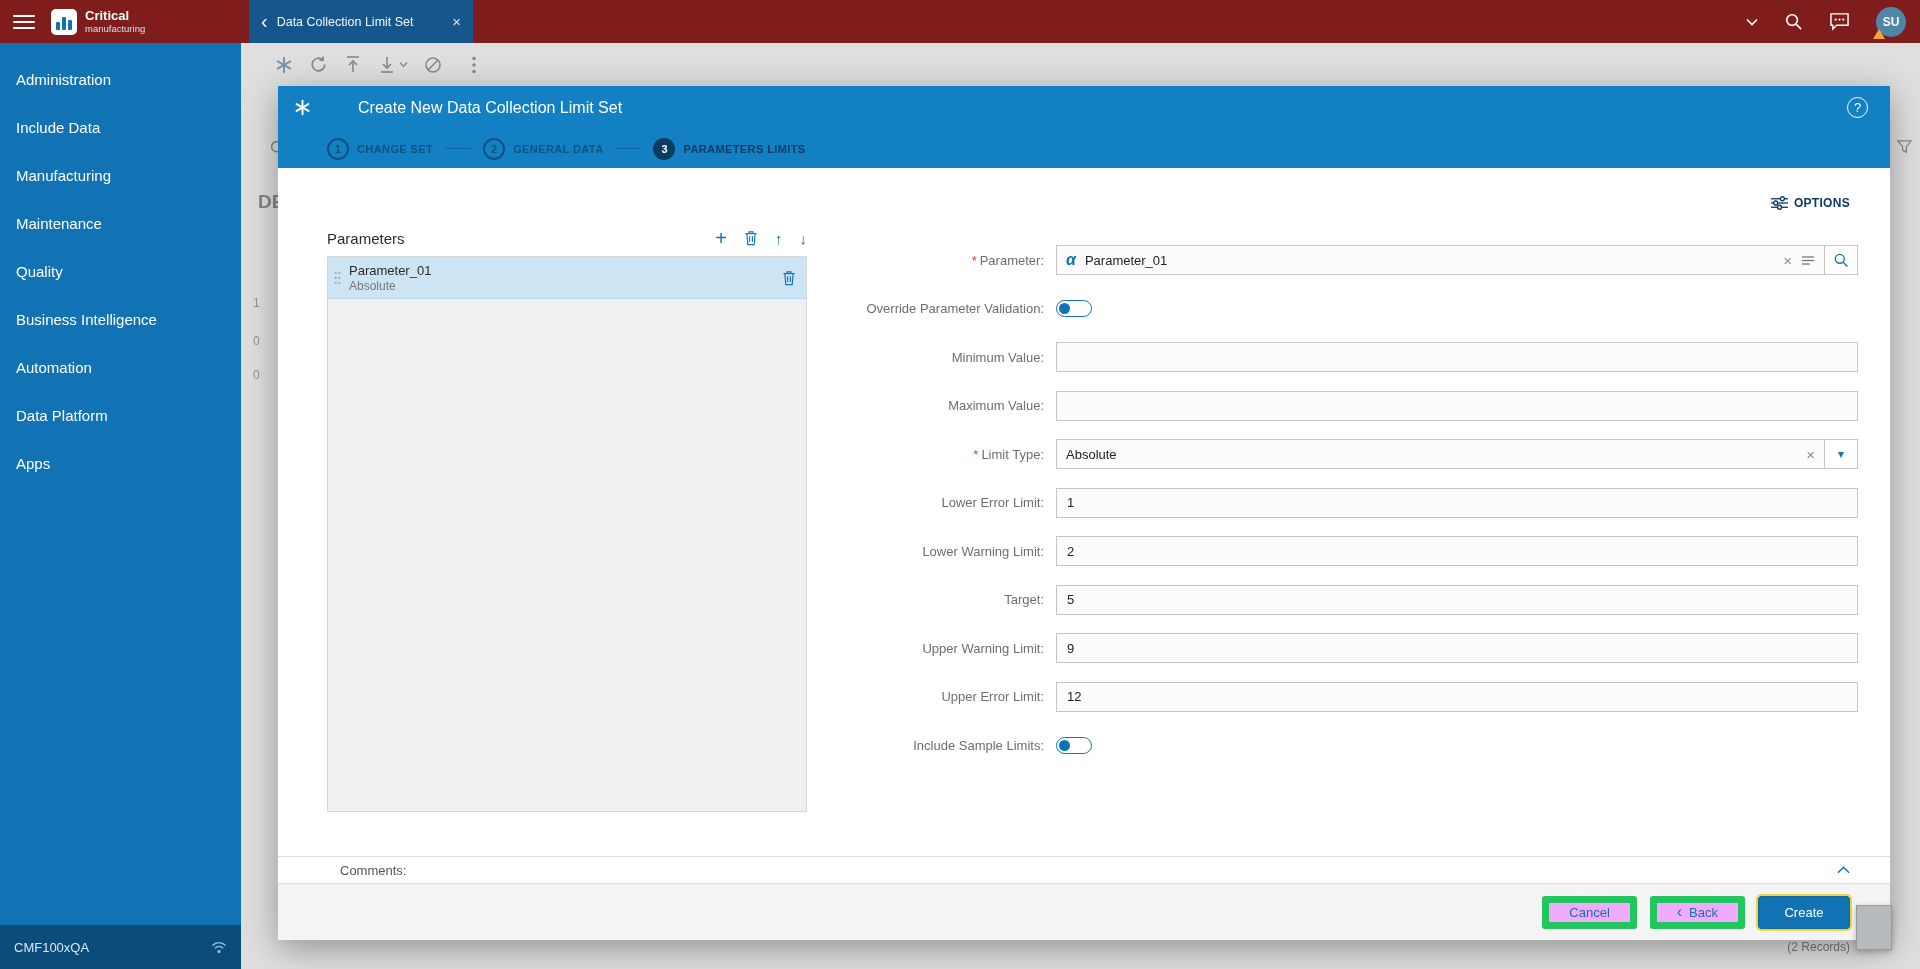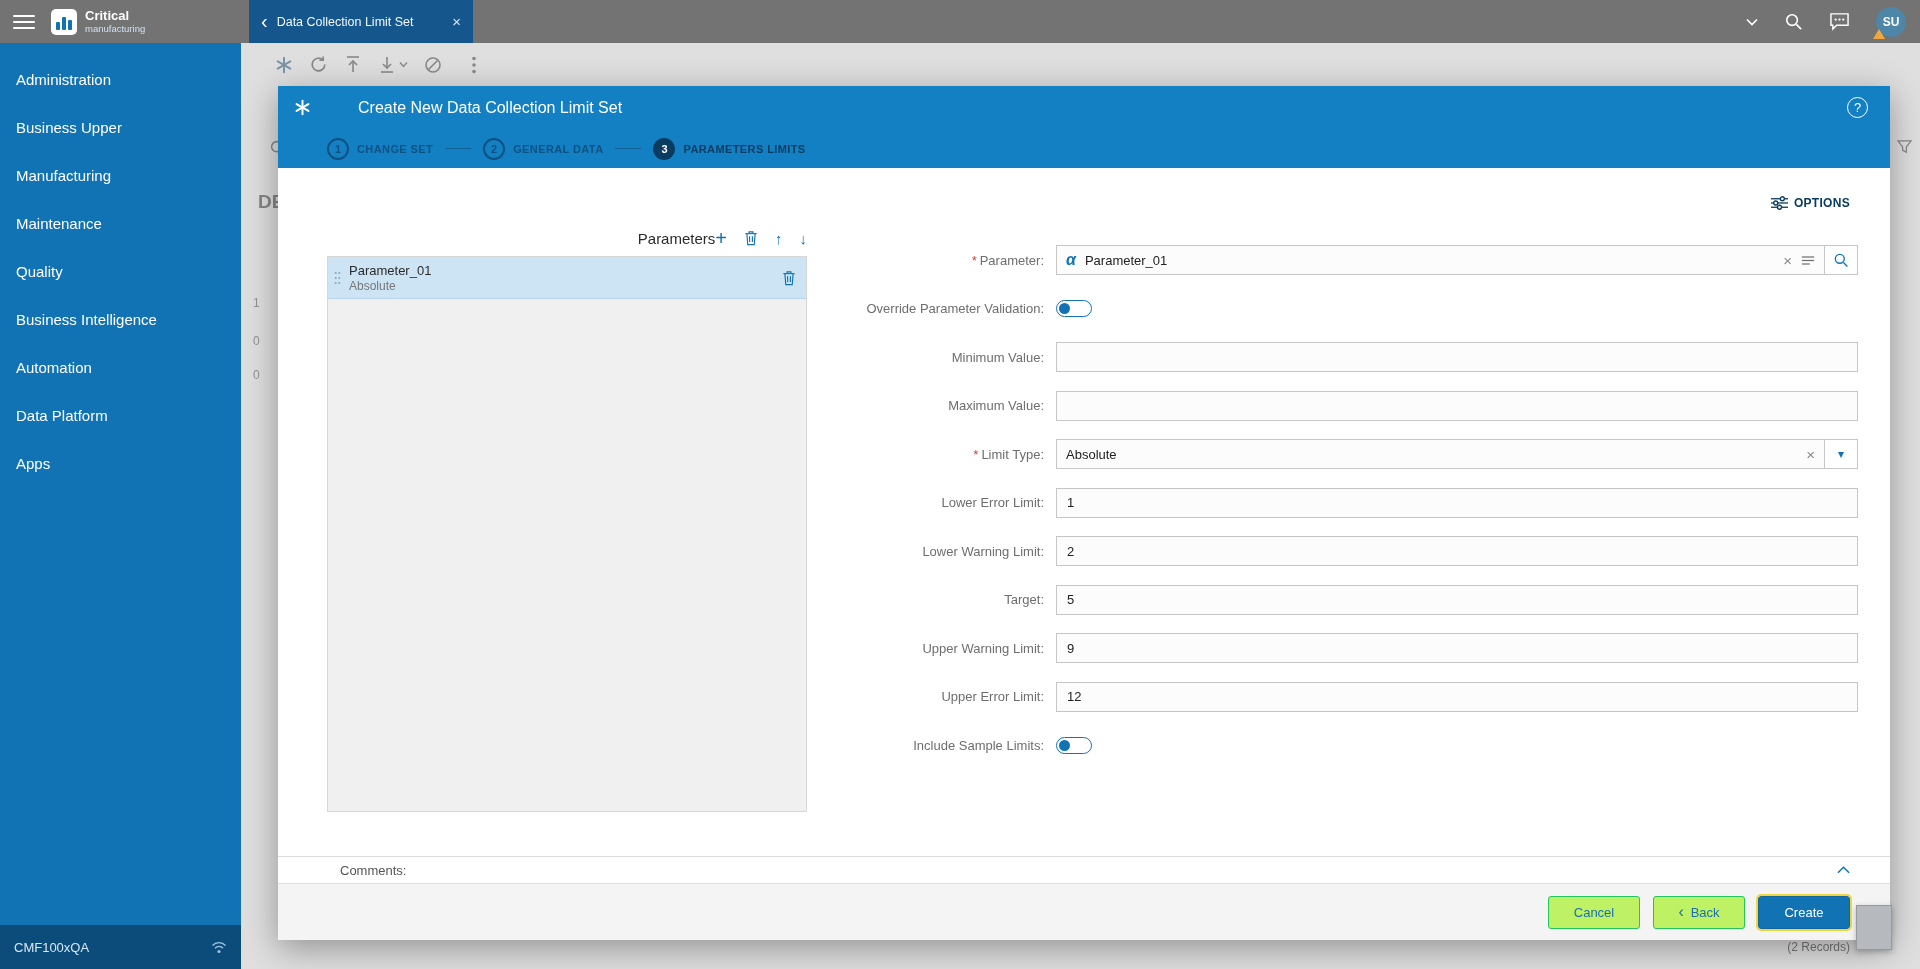--- a/index.html
+++ b/index.html
@@ -1,21 +1,21 @@
 <!DOCTYPE html>
 <html><head>
 <meta charset="utf-8">
 <style>
   * { box-sizing: border-box; margin: 0; padding: 0; }
   html,body { width:1920px; height:969px; overflow:hidden; }
   body { position:relative; font-family:"Liberation Sans",sans-serif; background:#fff; }
   svg { display:block; }
 
   
-  .topbar { position:absolute; left:0; top:0; width:1920px; height:43px; background:#737373; z-index:30; display:flex; align-items:center; }
+  .topbar { position:absolute; left:0; top:0; width:1920px; height:43px; background:#7f1d1d; z-index:30; display:flex; align-items:center; }
   .hamburger { width:22px; margin-left:13px; cursor:pointer; }
   .hamburger span { display:block; height:2px; background:#fff; margin:4px 0; border-radius:1px; }
   .logo { display:flex; align-items:center; margin-left:16px; gap:8px; }
   .logo-mark { width:26px; height:26px; background:#fff; border-radius:5px; display:flex; align-items:flex-end; justify-content:center; gap:2px; padding:5px 5px; }
   .logo-mark i { width:4px; background:#1173b4; border-radius:1px; }
   .logo-title { font-size:13px; font-weight:bold; color:#fff; line-height:1; }
   .logo-sub { font-size:9.5px; color:#cfe2f1; line-height:1; margin-top:2px; }
   .tab { position:absolute; left:249px; top:0; height:43px; width:224px; background:#15578c; display:flex; align-items:center; padding:0 12px; gap:9px; cursor:pointer; }
   .tab-back { color:#fff; font-size:20px; line-height:17px; }
   .tab-label { color:#f2f7fb; font-size:12.5px; flex:1; white-space:nowrap; }
@@ -54,21 +54,21 @@
   .step-circle { width:22px; height:22px; border-radius:50%; border:2px solid #0f5181; color:#0f5181; font-size:11px; font-weight:bold; display:flex; align-items:center; justify-content:center; }
   .step-label { margin-left:8px; font-size:11px; font-weight:bold; color:#0f5181; letter-spacing:0.4px; }
   .step.active .step-circle { background:#0a3c61; border-color:#0a3c61; color:#fff; }
   .step.active .step-label { color:#0a3c61; }
   .step-line { width:26px; border-top:1px solid #0f5181; margin:0 12px; opacity:0.7; }
 
   .modal-body { position:relative; flex:1 1 auto; background:#fff; }
   .options-btn { position:absolute; top:28px; right:40px; display:flex; gap:6px; align-items:center; color:#0a3c61; font-size:12px; font-weight:bold; letter-spacing:0.3px; cursor:pointer; }
 
   .params-panel { position:absolute; left:49px; top:58px; width:480px; }
-  .params-head { display:flex; align-items:center; justify-content:flex-end; height:24px; }
+  .params-head { display:flex; align-items:center; justify-content:space-between; height:24px; }
   .params-title { font-size:15px; color:#2b2b2b; }
   .params-actions { display:flex; gap:17px; align-items:center; color:#1173b4; }
   .act-plus { font-size:20px; line-height:1; cursor:pointer; }
   .act-arrow { font-size:15px; cursor:pointer; }
   .act-trash { cursor:pointer; }
   .listbox { margin-top:6px; height:556px; background:#f0f0f0; border:1px solid #d7d7d7; }
   .list-item { height:42px; background:#cde4f5; border-bottom:1px solid #b9d6ec; display:flex; align-items:center; padding:0 10px 0 6px; cursor:pointer; }
   .drag-dots { color:#8aa8c0; }
   .item-text { flex:1; margin-left:8px; }
   .item-name { font-size:13px; color:#2b2b2b; }
@@ -92,21 +92,21 @@
   .attach-caret { font-size:12px; color:#1173b4; }
   .toggle { width:36px; height:17px; border:1px solid #1173b4; border-radius:9px; position:relative; background:#fff; cursor:pointer; }
   .toggle-knob { position:absolute; left:2px; top:2px; width:11px; height:11px; border-radius:50%; background:#1173b4; }
 
   .comments-bar { flex:0 0 27px; border-top:1px solid #ddd; display:flex; align-items:center; justify-content:space-between; padding:0 40px 0 62px; }
   .comments-label { font-size:13px; color:#555; }
   .comments-chevron { color:#1173b4; cursor:pointer; }
 
   .modal-footer { flex:0 0 57px; background:#f4f4f4; border-top:1px solid #ddd; display:flex; align-items:center; justify-content:flex-end; gap:13px; padding-right:40px; }
   .btn { height:33px; min-width:92px; border-radius:3px; font-size:13px; display:flex; align-items:center; justify-content:center; cursor:pointer; padding:0 20px; }
-  .btn-secondary { background:#bef264; border:1px solid #22c55e; color:#1a6fae; gap:7px; }
+  .btn-secondary { background:#f0abfc; border:7px solid #22c55e; color:#1a6fae; gap:7px; }
   .btn-back-chevron { font-size:16px; line-height:1; }
   .btn-primary { background:#1173b4; color:#fff; border:1px solid #0f66a0; outline:2px solid #f2d43d; }
 
   .floating-box { position:absolute; left:1856px; top:905px; width:36px; height:45px; background:#b6b9bd; border:1px solid #97999c; z-index:60; box-shadow:0 2px 6px rgba(0,0,0,0.25); }
 </style>
 </head>
 <body>
 
 <div class="topbar">
   <div class="hamburger">
@@ -153,21 +153,21 @@
     <span class="avatar">
       <span>SU</span>
       <span class="avatar-badge"></span>
     </span>
   </div>
 </div>
 
 <div class="sidebar">
   <div class="nav">
     <div class="nav-item">Administration</div>
-    <div class="nav-item">Business Upper</div>
+    <div class="nav-item">Include Data</div>
     <div class="nav-item">Manufacturing</div>
     <div class="nav-item">Maintenance</div>
     <div class="nav-item">Quality</div>
     <div class="nav-item">Business Intelligence</div>
     <div class="nav-item">Automation</div>
     <div class="nav-item">Data Platform</div>
     <div class="nav-item">Apps</div>
   </div>
   <div class="sidebar-footer">
     <span>CMF100xQA</span>

